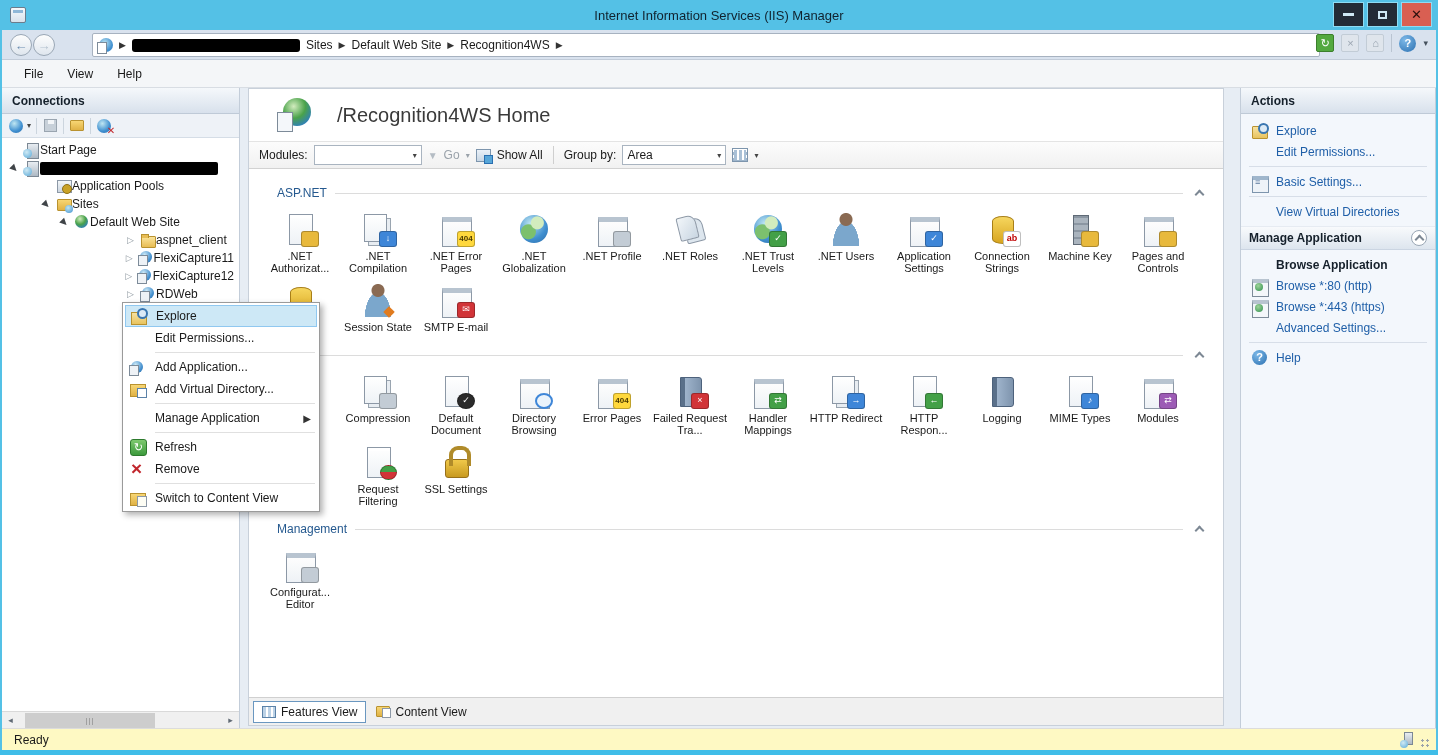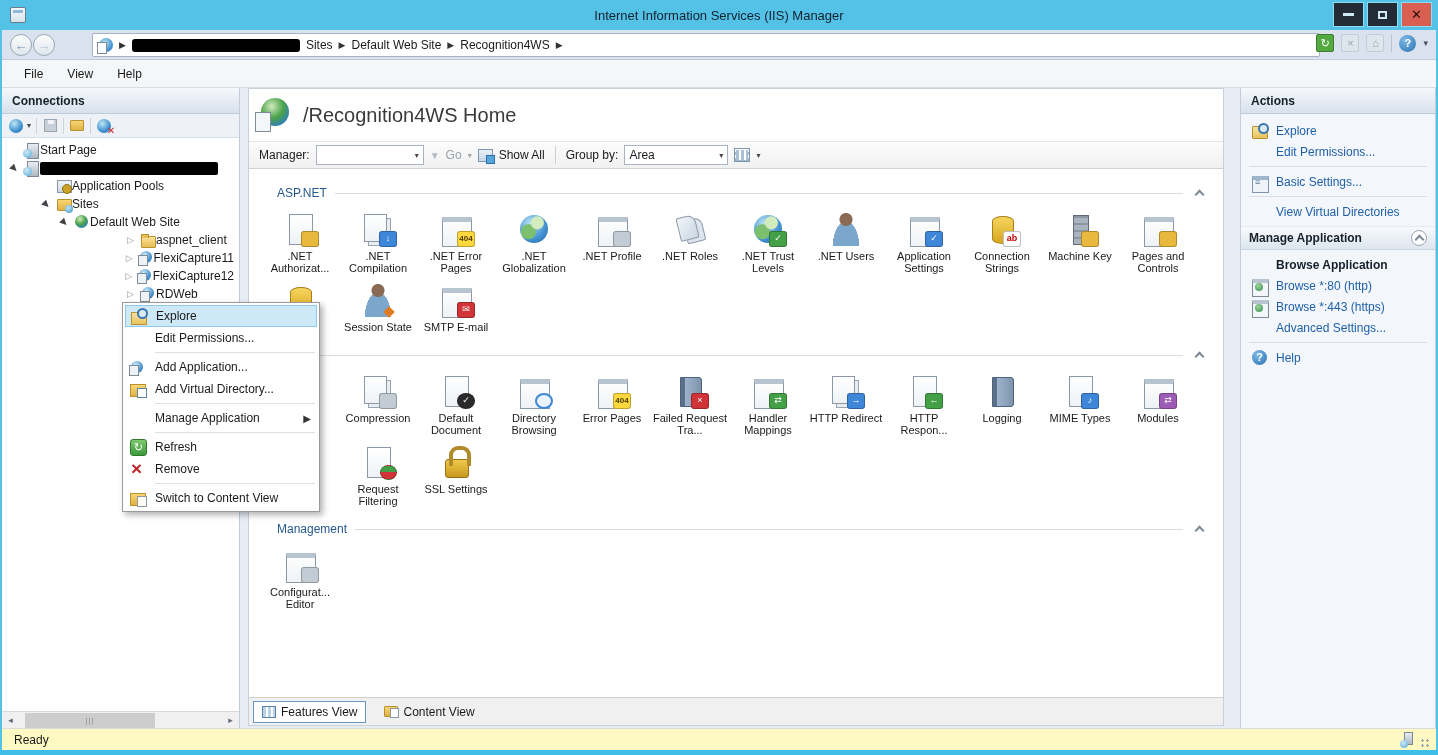--- a/index.html
+++ b/index.html
@@ -88,21 +88,21 @@
   .ticon[data-ticon="app"]::before { content:""; position:absolute; left:2px; top:1px; width:12px; height:12px; border-radius:50%; background:radial-gradient(circle at 38% 30%, #cde9f6, #4691cf 60%, #2c6ca8); }
   .ticon[data-ticon="app"]::after { content:""; position:absolute; left:0; bottom:0; width:8px; height:9px; background:#eef2f6; border:1px solid #7d8b99; }
 
   #tree-hscroll { position:absolute; left:0; bottom:0; width:237px; height:17px; background:#f0f0f0; border-top:1px solid #d9d9d9; display:flex; align-items:center; }
   .sb-btn { width:17px; height:15px; display:flex; align-items:center; justify-content:center; color:#606a74; font-size:9px; background:#f0f0f0; }
   .sb-track { flex:1; height:15px; position:relative; }
   .sb-thumb { position:absolute; left:6px; top:0; width:130px; height:15px; background:#cdcdcd; display:flex; align-items:center; justify-content:center; color:#8a8a8a; font-size:8px; letter-spacing:1px; }
 
   
   #center { position:absolute; left:248px; top:88px; width:976px; height:638px; background:#fff; border:1px solid #c8d0da; }
-  #page-header { height:52px; display:flex; align-items:center; padding-left:6px; gap:14px; }
+  #page-header { height:52px; display:flex; align-items:center; padding-left:28px; gap:26px; }
   #page-icon { width:34px; height:34px; position:relative; }
   #page-icon::before { content:""; position:absolute; right:0; top:0; width:28px; height:28px; border-radius:50%; background:radial-gradient(circle at 38% 30%, #d2ecbe, #4aa24a 45%, #2f7fbd 80%); }
   #page-icon::after { content:""; position:absolute; left:0; bottom:0; width:14px; height:18px; background:#f4f7fa; border:1px solid #7d8b99; }
   #page-title { font-size:20px; color:#3a3a3a; }
 
   #filterbar { height:28px; background:linear-gradient(#fcfcfc,#f1f1f1); border-top:1px solid #e4e4e4; border-bottom:1px solid #d2d2d2; display:flex; align-items:center; gap:6px; padding:0 10px; color:#1a1a1a; }
   .combo { height:20px; background:#fff; border:1px solid #a9b4c0; display:flex; align-items:center; justify-content:flex-end; padding:0 4px; }
   #filter-combo { width:108px; }
   #group-combo { width:104px; justify-content:space-between; }
   .caret { font-size:8px; color:#444; }
@@ -148,21 +148,21 @@
   .fi[data-bc="red"]::after { background:#d13438; color:#fff; }
   .fi[data-bc="yellow"]::after { background:#ffd83d; color:#4a3a00; font-size:8px; font-weight:bold; }
   .fi[data-bc="gray"]::after { background:#c3ccd5; color:#49525b; }
   .fi[data-bc="black"]::after { background:#2b2b2b; color:#fff; border-radius:50%; }
   .fi[data-bc="purple"]::after { background:#9c5bb5; color:#fff; }
   .fi[data-bc="orange"]::after { background:none; border:none; color:#e07b1f; font-size:15px; line-height:14px; }
   .fi[data-bc="ab"]::after { background:#fff; color:#c00000; font-weight:bold; font-size:9px; }
   .fi[data-bc="lens"]::after { background:#eaf3fb; border:2px solid #3e86d8; border-radius:50%; min-width:12px; height:12px; }
   .fi[data-bc="greenred"]::after { background:linear-gradient(#43a047 0 50%, #d13438 50% 100%); border-radius:50%; min-width:13px; height:13px; }
 
-  #viewtabs { position:absolute; left:0; bottom:0; width:974px; height:28px; background:#f0f0f0; border-top:1px solid #d0d0d0; display:flex; align-items:center; gap:10px; padding-left:4px; }
+  #viewtabs { position:absolute; left:0; bottom:0; width:974px; height:28px; background:#f0f0f0; border-top:1px solid #d0d0d0; display:flex; align-items:center; gap:2px; padding-left:4px; }
   .vtab { display:flex; align-items:center; gap:5px; padding:3px 8px; }
   .vtab.active { background:#fff; border:1px solid #6a97c0; }
   .vt-grid { width:14px; height:12px; border:1px solid #5b82a8; background:
       repeating-linear-gradient(90deg,#bcd2e6 0 3px,#fff 3px 5px); }
   .vt-folder { width:14px; height:11px; background:linear-gradient(#f7d674,#e0b245); border:1px solid #b9922f; border-radius:1px; position:relative; }
   .vt-folder::after { content:""; position:absolute; right:-2px; bottom:-2px; width:7px; height:8px; background:#fff; border:1px solid #8c98a6; }
 
   
   #actions { position:absolute; left:1240px; top:88px; width:196px; height:640px; background:#f3f7fc; border-left:1px solid #c3cdd9; border-right:1px solid #c3cdd9; }
   .act-body { padding:6px 8px; }
@@ -400,21 +400,21 @@
     <span class="sb-btn">▸</span>
   </div>
 </div>
 
 <div id="center">
   <div id="page-header">
     <span id="page-icon"></span>
     <span id="page-title">/Recognition4WS Home</span>
   </div>
   <div id="filterbar">
-    <span>Manager:</span>
+    <span>Modules:</span>
     <span class="combo" id="filter-combo">
         <span class="caret">▾</span>
       </span>
     <span class="funnel">▼</span>
     <span class="grayed">Go</span>
     <span class="caret grayed">▾</span>
     <span class="showall-ic"></span>
     <span>Show All</span>
     <span class="fb-div"></span>
     <span>Group by:</span>

